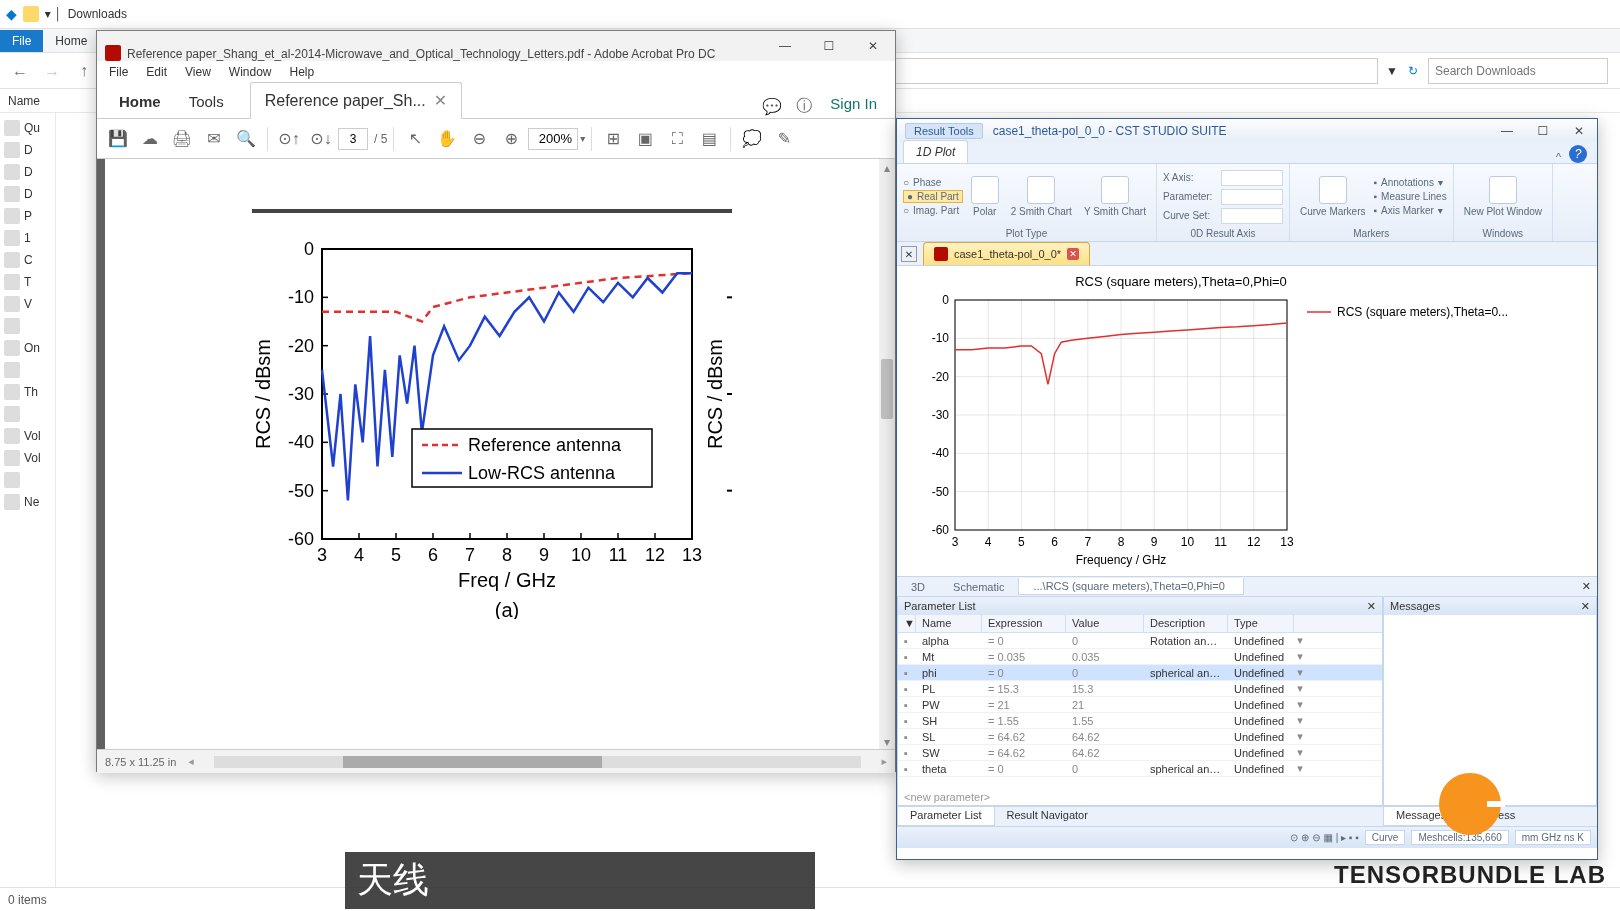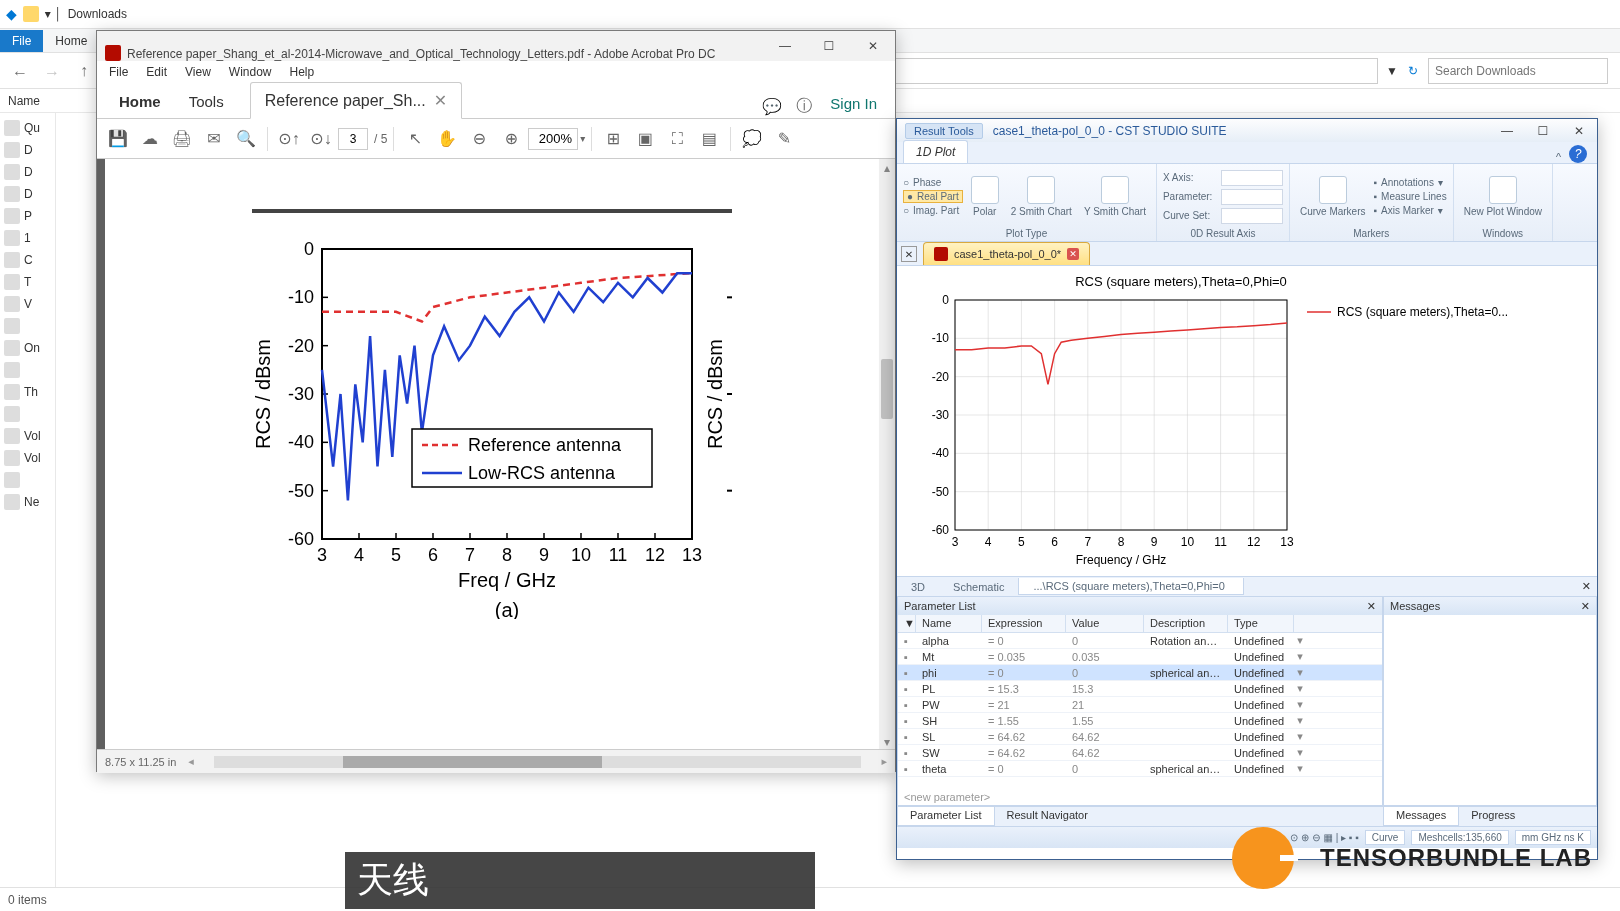--- a/index.html
+++ b/index.html
@@ -100,21 +100,21 @@
 .cst .bottomtabs2 .sec { flex:1; display:flex; }
 .cst .bottomtabs2 .bt { padding:2px 12px; font-size:11px; }
 .cst .bottomtabs2 .bt.active { background:#fff; border:1px solid #c6d6ec; border-top:none; }
 .cst .statusbar { height:22px; background:linear-gradient(#eaf1fb,#d8e5f5); border-top:1px solid #c6d6ec; display:flex; align-items:center; justify-content:flex-end; padding:0 6px; gap:6px; font-size:10px; color:#5a6a7a; }
 .cst .statusbar .pill { padding:1px 6px; border:1px solid #c6d6ec; background:#fff; }
 
 
 .subtitle { position:absolute; left:345px; top:852px; width:470px; background:rgba(50,50,50,.9); color:#fff; font-size:36px; padding:4px 12px; font-family:'Microsoft YaHei',sans-serif; }
 
 
-.logo { position:absolute; right:28px; bottom:22px; display:flex; align-items:center; gap:26px; }
+.logo { position:absolute; right:14px; bottom:22px; display:flex; align-items:center; gap:26px;flex-direction:column; }
 .logo .circ { width:62px; height:62px; border-radius:50%; background:#f7941d; position:relative; }
 .logo .circ::after { content:''; position:absolute; right:-4px; top:50%; width:18px; height:6px; background:#fff; transform:translateY(-50%); }
 .logo .txt { font-size:24px; font-weight:600; letter-spacing:1px; color:#222; }
 
 .c-name{width:66px} .c-expr{width:84px} .c-val{width:78px} .c-desc{width:84px} .c-type{width:66px}
 </style>
 </head>
 <body>
 
 <div class="explorer">

